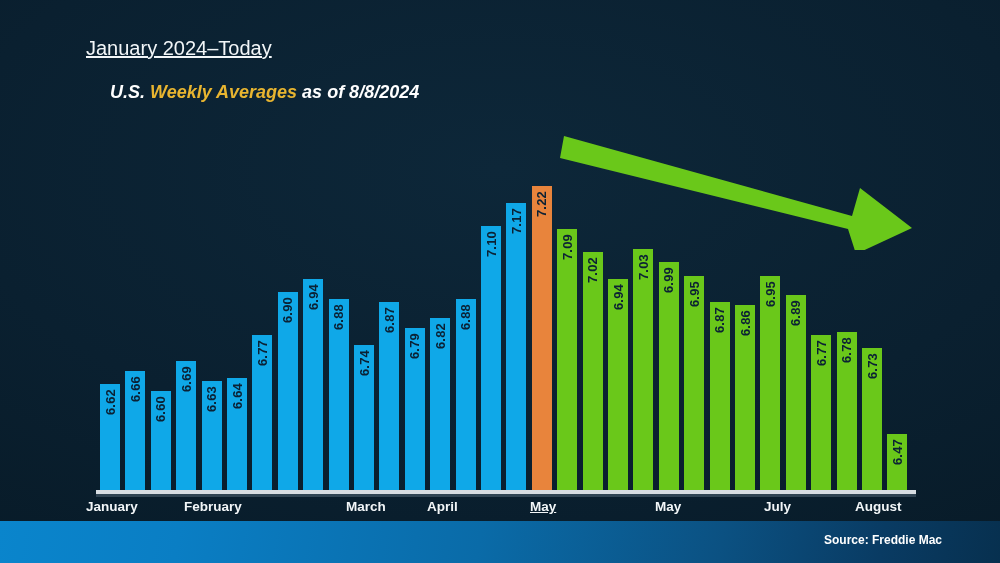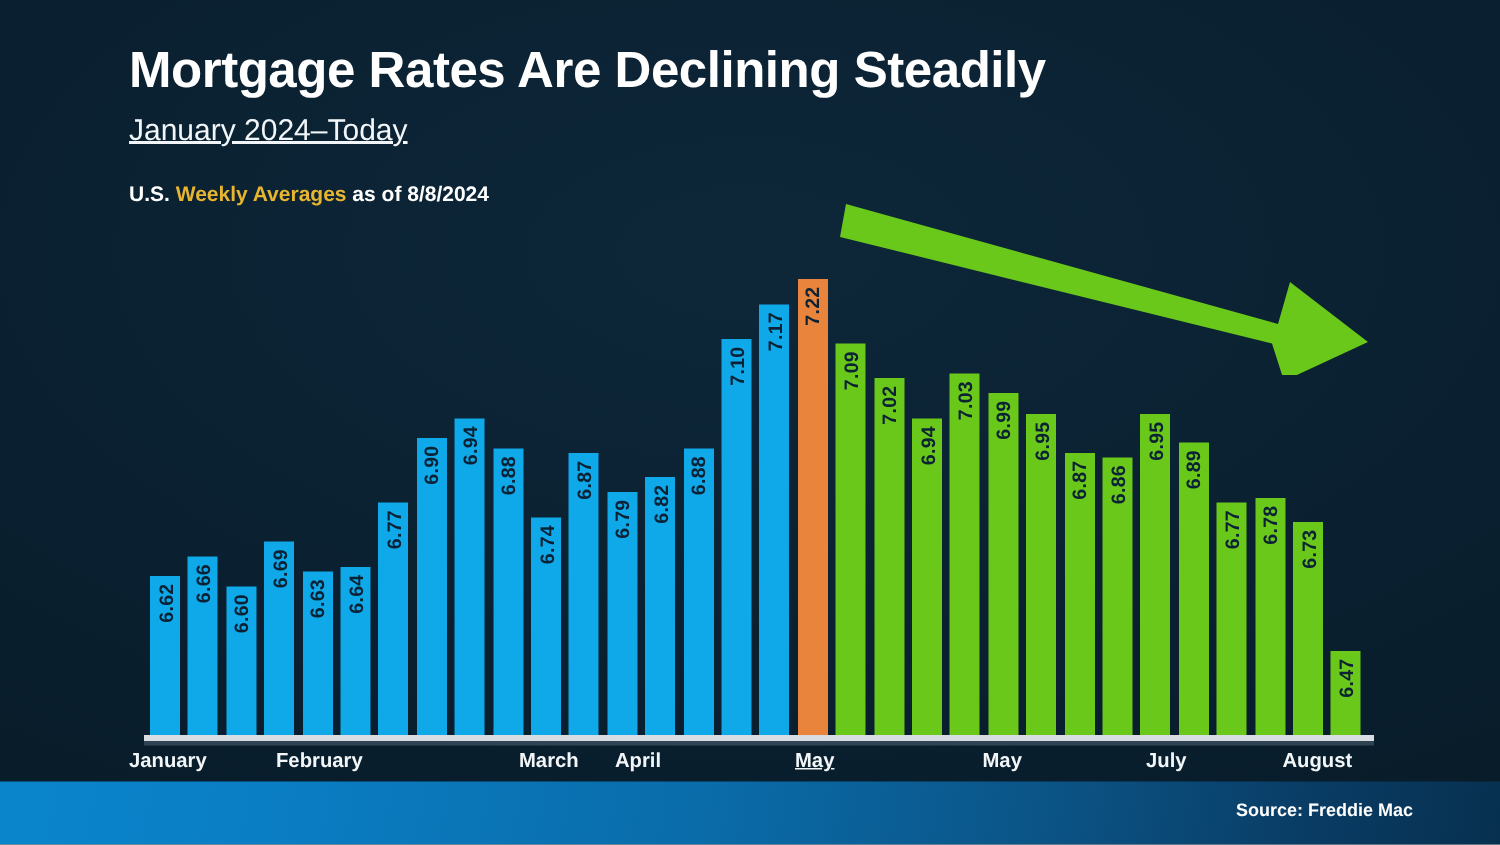--- a/index.html
+++ b/index.html
@@ -24,24 +24,26 @@
   #chart-subtitle {
     font-size: 20px;
     font-weight: normal;
     color: #f2f6f8;
     margin-top: 8px;
     line-height: 1.2;
     text-decoration: underline;
   }
   #chart-note {
     margin-top: 22px;
-    font-size: 14px;
+    font-size: 18px;
+    font-style: italic;
     font-weight: bold;
     color: #ffffff;
     white-space: nowrap;
+    margin-left: 24px;
   }
   #chart-note .accent { color: #e8b530; }
 
   
   #plot {
     position: absolute;
     left: 100px;
     top: 160px;
     width: 812px;
     height: 330px;
@@ -122,21 +124,20 @@
     font-size: 12px;
     font-weight: bold;
     color: #ffffff;
     white-space: nowrap;
   }
 </style>
 </head>
 <body>
 
 <div id="header">
-  <div id="chart-title">Mortgage Rates Are Declining Steadily</div>
   <div id="chart-subtitle">January 2024–Today</div>
   <div id="chart-note">
     <span>U.S. </span><span class="accent">Weekly Averages</span><span> as of 8/8/2024</span>
   </div>
 </div>
 
 <div id="plot">
     <div class="bar-slot" style="left: 0px; height: 105.6px;">
       <div class="bar blue" style="height: 105.6px;">
         <span class="bar-label">6.62</span>
@@ -301,21 +302,21 @@
 
 <svg id="trend-arrow" viewBox="0 0 380 120">
   <polygon points="4,6 292,86 300,58 352,98 296,124 288,99 0,28" fill="#6ac81a"></polygon>
 </svg>
 
 <div id="axis-line"></div>
 <div id="month-axis">
     <div class="month-label" style="left: 86px;">January</div>
     <div class="month-label" style="left: 184px;">February</div>
     <div class="month-label" style="left: 318px; margin-left: 28px;">March</div>
-    <div class="month-label" style="left: 410px; text-align: center;">April</div>
+    <div class="month-label" style="left: 427px; text-align: center;">April</div>
     <div class="month-label" style="left: 530px; text-decoration: underline;">May</div>
     <div class="month-label" style="left: 655px;">May</div>
     <div class="month-label" style="left: 764px;">July</div>
     <div class="month-label" style="left: 855px;">August</div>
   </div>
 
 <div id="footer">
   <div id="footer-source">Source: Freddie Mac</div>
 </div>
 

